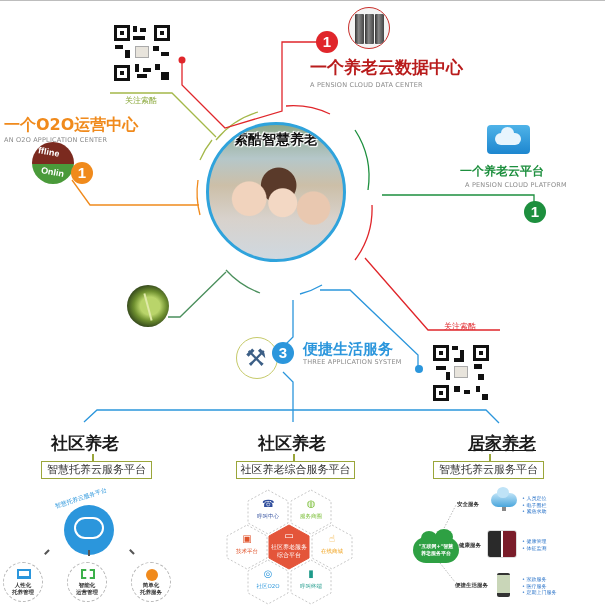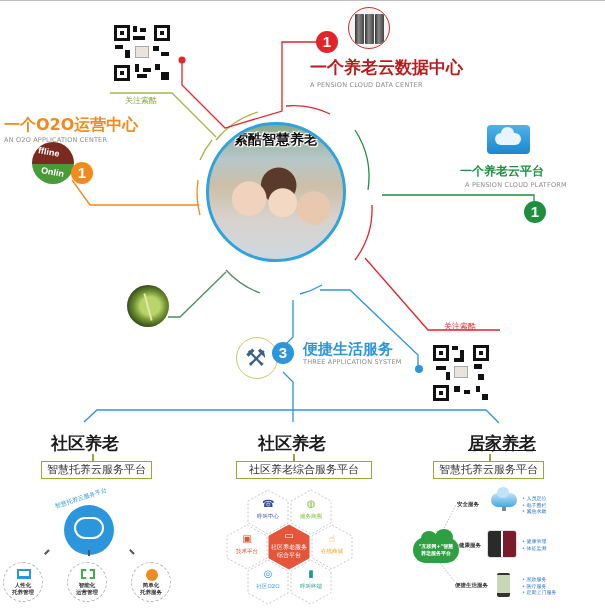--- a/index.html
+++ b/index.html
@@ -218,21 +218,21 @@
   <div class="ic" style="border:2px dashed #3cb04a;"></div>
   <div class="lbl"><span>智能化</span><br><span>运营管理</span></div>
 </div>
 <div class="dotted-circle" style="left:131px; top:562px;">
   <div class="ic" style="background:#f08a1c; border-radius:50%; width:12px; height:12px; left:14px;"></div>
   <div class="lbl"><span>简单化</span><br><span>托养服务</span></div>
 </div>
 
 <div class="section-title" style="left:258px; top:432px;">社区养老</div>
 <div class="connector" style="left:293px; top:454px; height:8px;"></div>
-<div class="platform-box" style="left:236px; top:461px; width:136px;">社区养老综合服务平台</div>
+<div class="platform-box" style="left:236px; top:461px; width:119px;">社区养老综合服务平台</div>
 
 <div class="hex" style="left:247px; top:489px;">
   <svg viewBox="0 0 42 46">
       <polygon points="21,1 41,12 41,34 21,45 1,34 1,12" fill="#fff" stroke="#c8c8c8" stroke-dasharray="2,2"></polygon>
     </svg>
   <div class="ic" style="color:#2f4d9c;">☎</div>
   <div class="lbl" style="color:#2f4d9c;">呼叫中心</div>
 </div>
 <div class="hex" style="left:290px; top:489px;">
   <svg viewBox="0 0 42 46">

